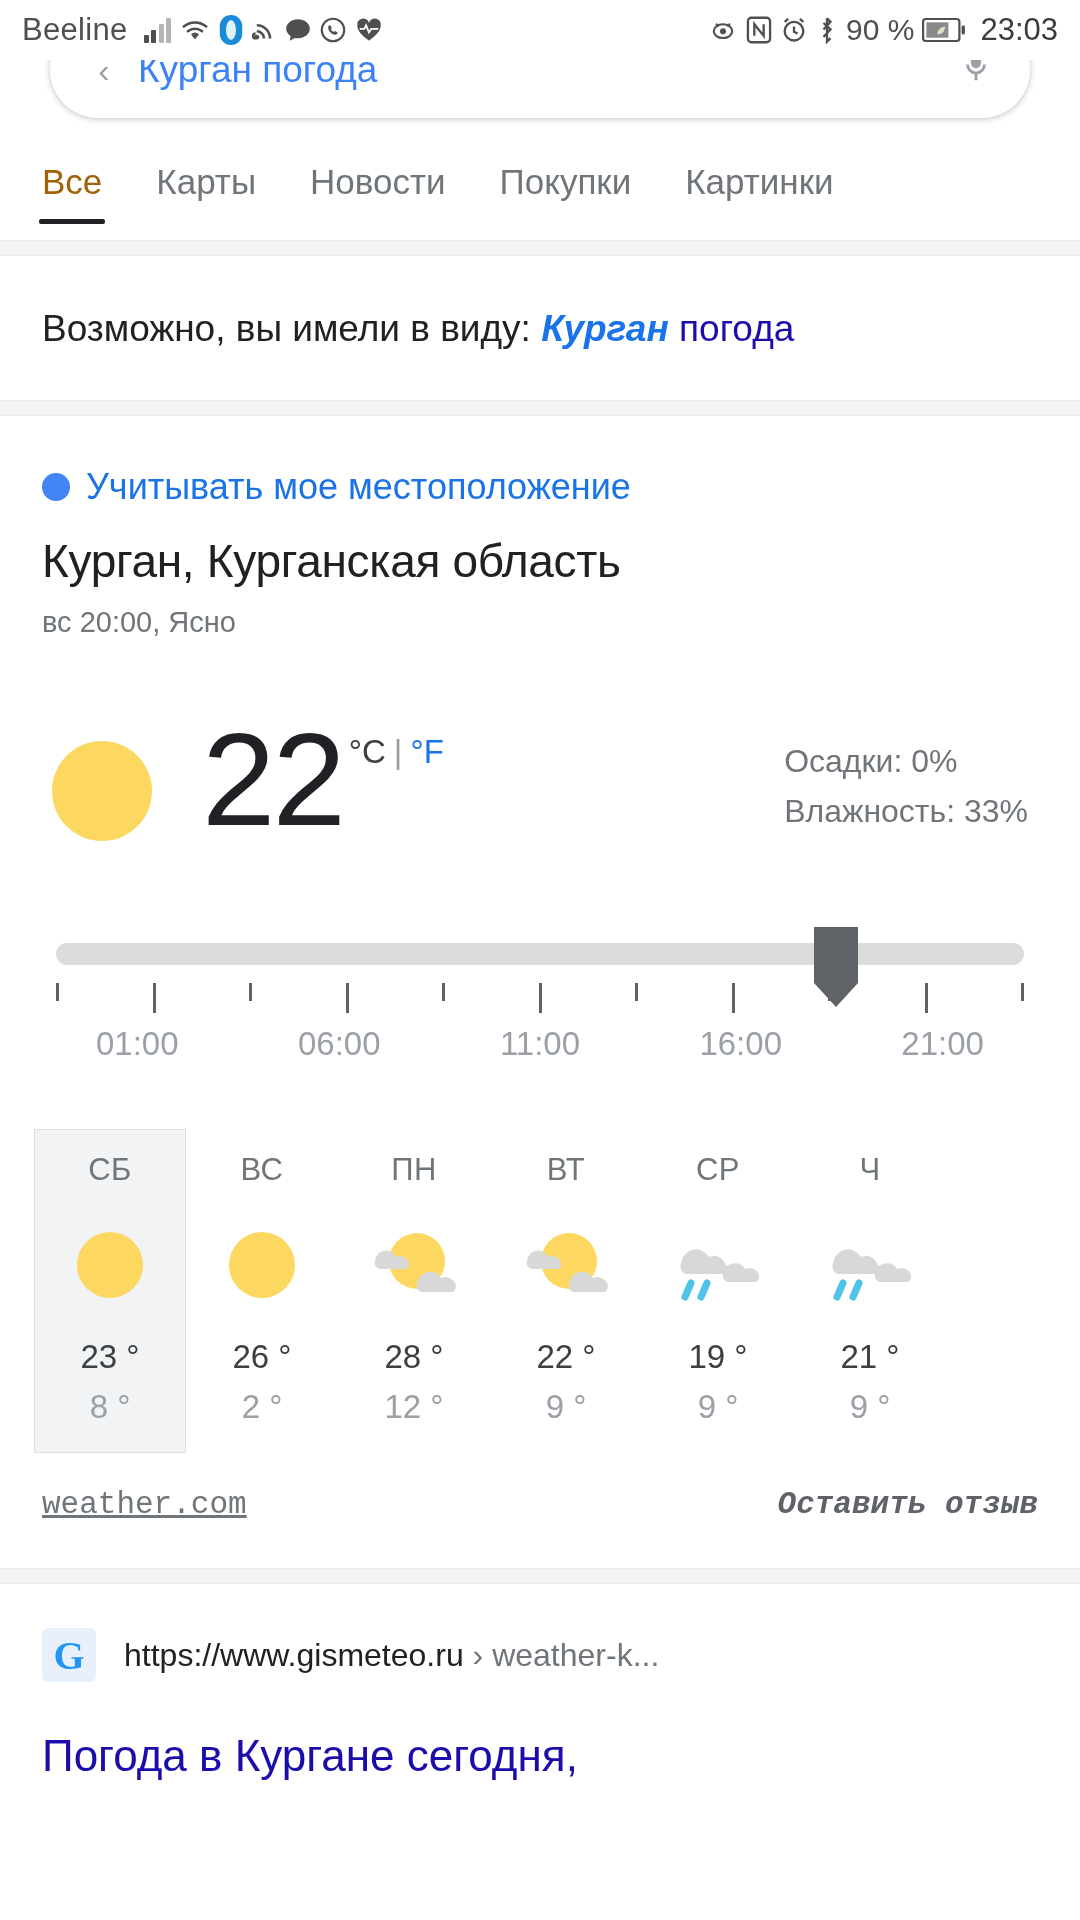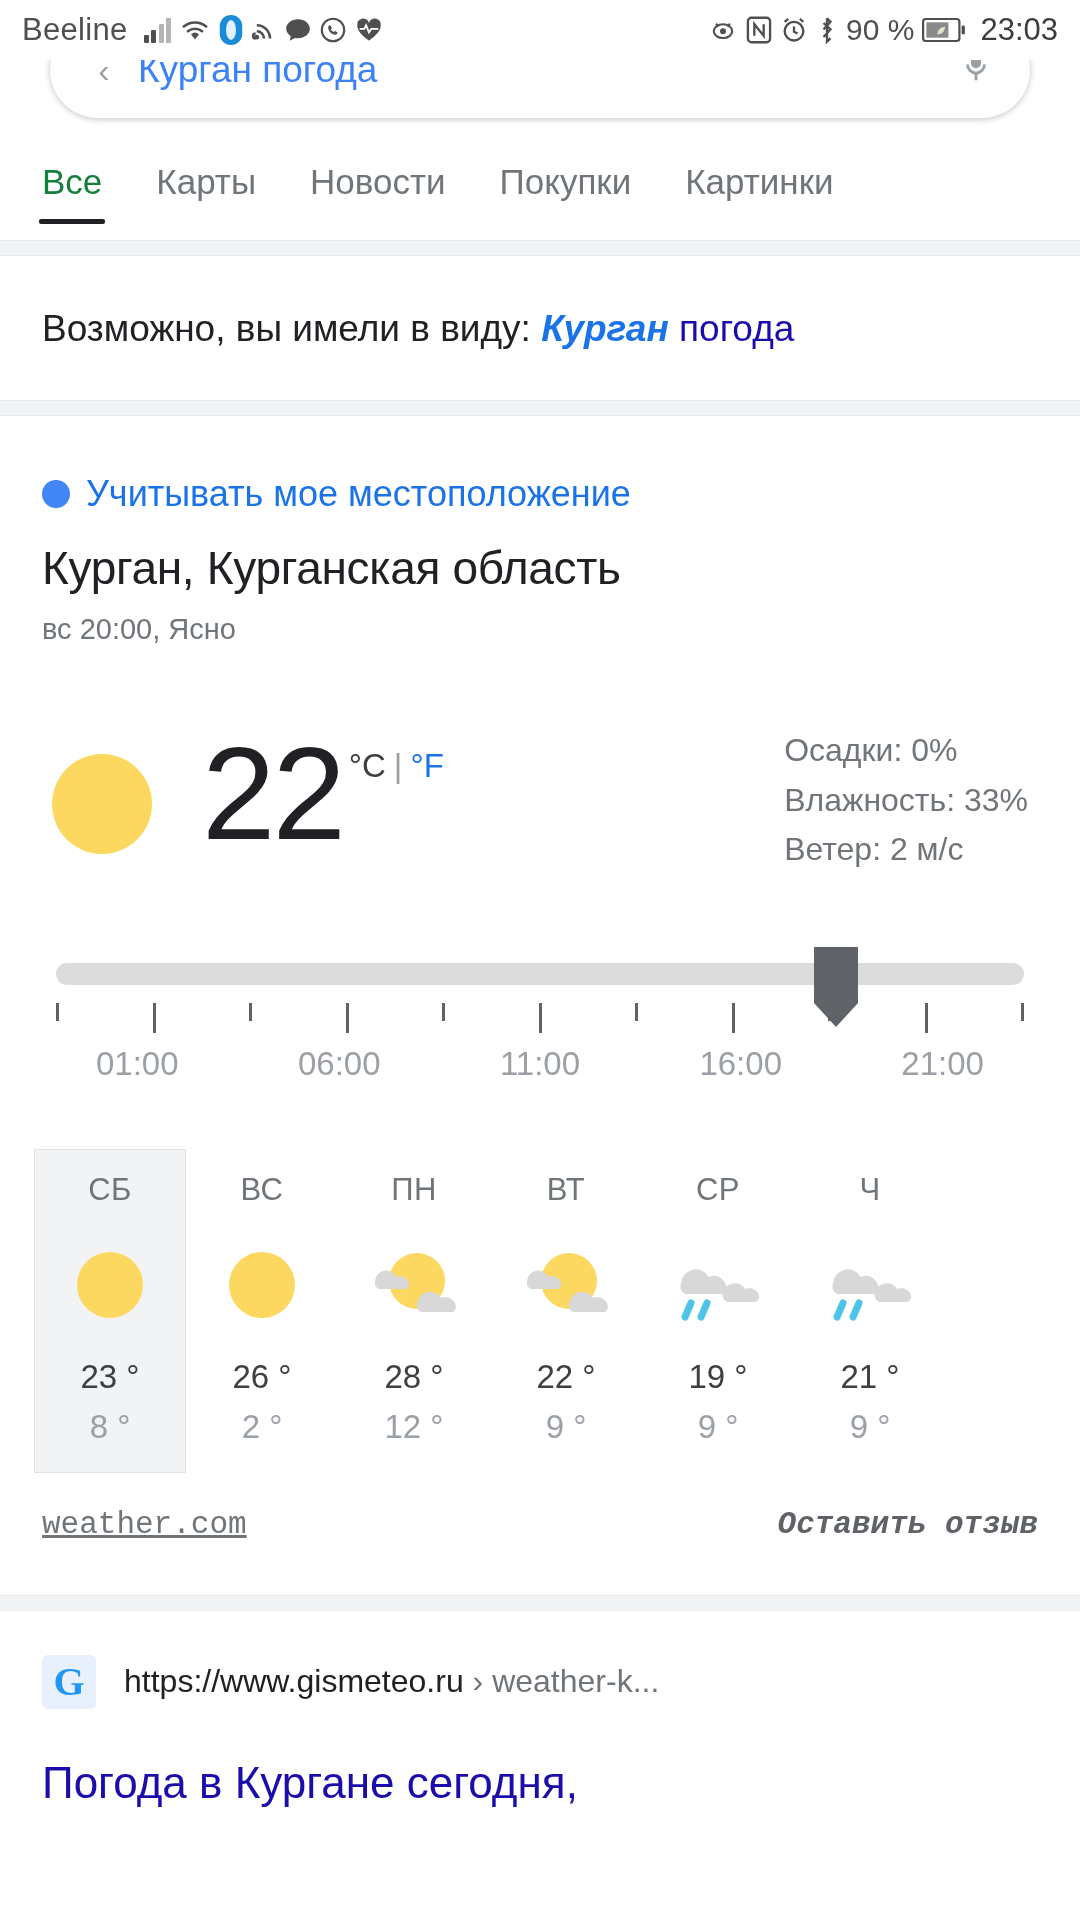--- a/index.html
+++ b/index.html
@@ -98,21 +98,21 @@
     white-space: nowrap;
     overflow: hidden;
   }
   .tab {
     font-size: 35px;
     color: #70757a;
     position: relative;
     padding-bottom: 22px;
     flex: 0 0 auto;
   }
-  .tab.active { color: #15803d; }
+  .tab.active { color: #a16207; }
   .tab.active::after {
     content: "";
     position: absolute;
     left: -3px; right: -3px; bottom: 0;
     height: 5px;
     background: #202124;
     border-radius: 2px;
   }
 
   
@@ -127,21 +127,21 @@
   .didyoumean {
     padding: 52px 42px 50px 42px;
     font-size: 37px;
     color: #202124;
     white-space: nowrap;
   }
   .dym-q { color: #1a73e8; font-weight: bold; font-style: italic; }
   .dym-rest { color: #1a0dab; }
 
   
-  .wcard { padding: 11px 42px; background: #fff; }
+  .wcard { padding: 4px 42px; background: #fff; }
   .geo-row {
     display: flex;
     align-items: center;
     gap: 16px;
     padding: 46px 0 26px 0;
   }
   .geo-dot {
     width: 28px; height: 28px;
     border-radius: 50%;
     background: #4285f4;
@@ -435,21 +435,20 @@
     <div class="sun-big"></div>
     <div class="temp-block">
       <span class="temp-num">22</span>
       <span class="units">
         <span class="u-c">°C</span><span class="u-bar">|</span><span class="u-f">°F</span>
       </span>
     </div>
     <div class="stats">
       <div>Осадки: 0%</div>
       <div>Влажность: 33%</div>
-      <div>Ветер: 2 м/с</div>
     </div>
   </div>
 
   <div class="slider">
     <div class="track"></div>
     <div class="knob"></div>
     <div class="ticks">
       <i class="small"></i>
         <i class="tall"></i>
         <i class="small"></i>

